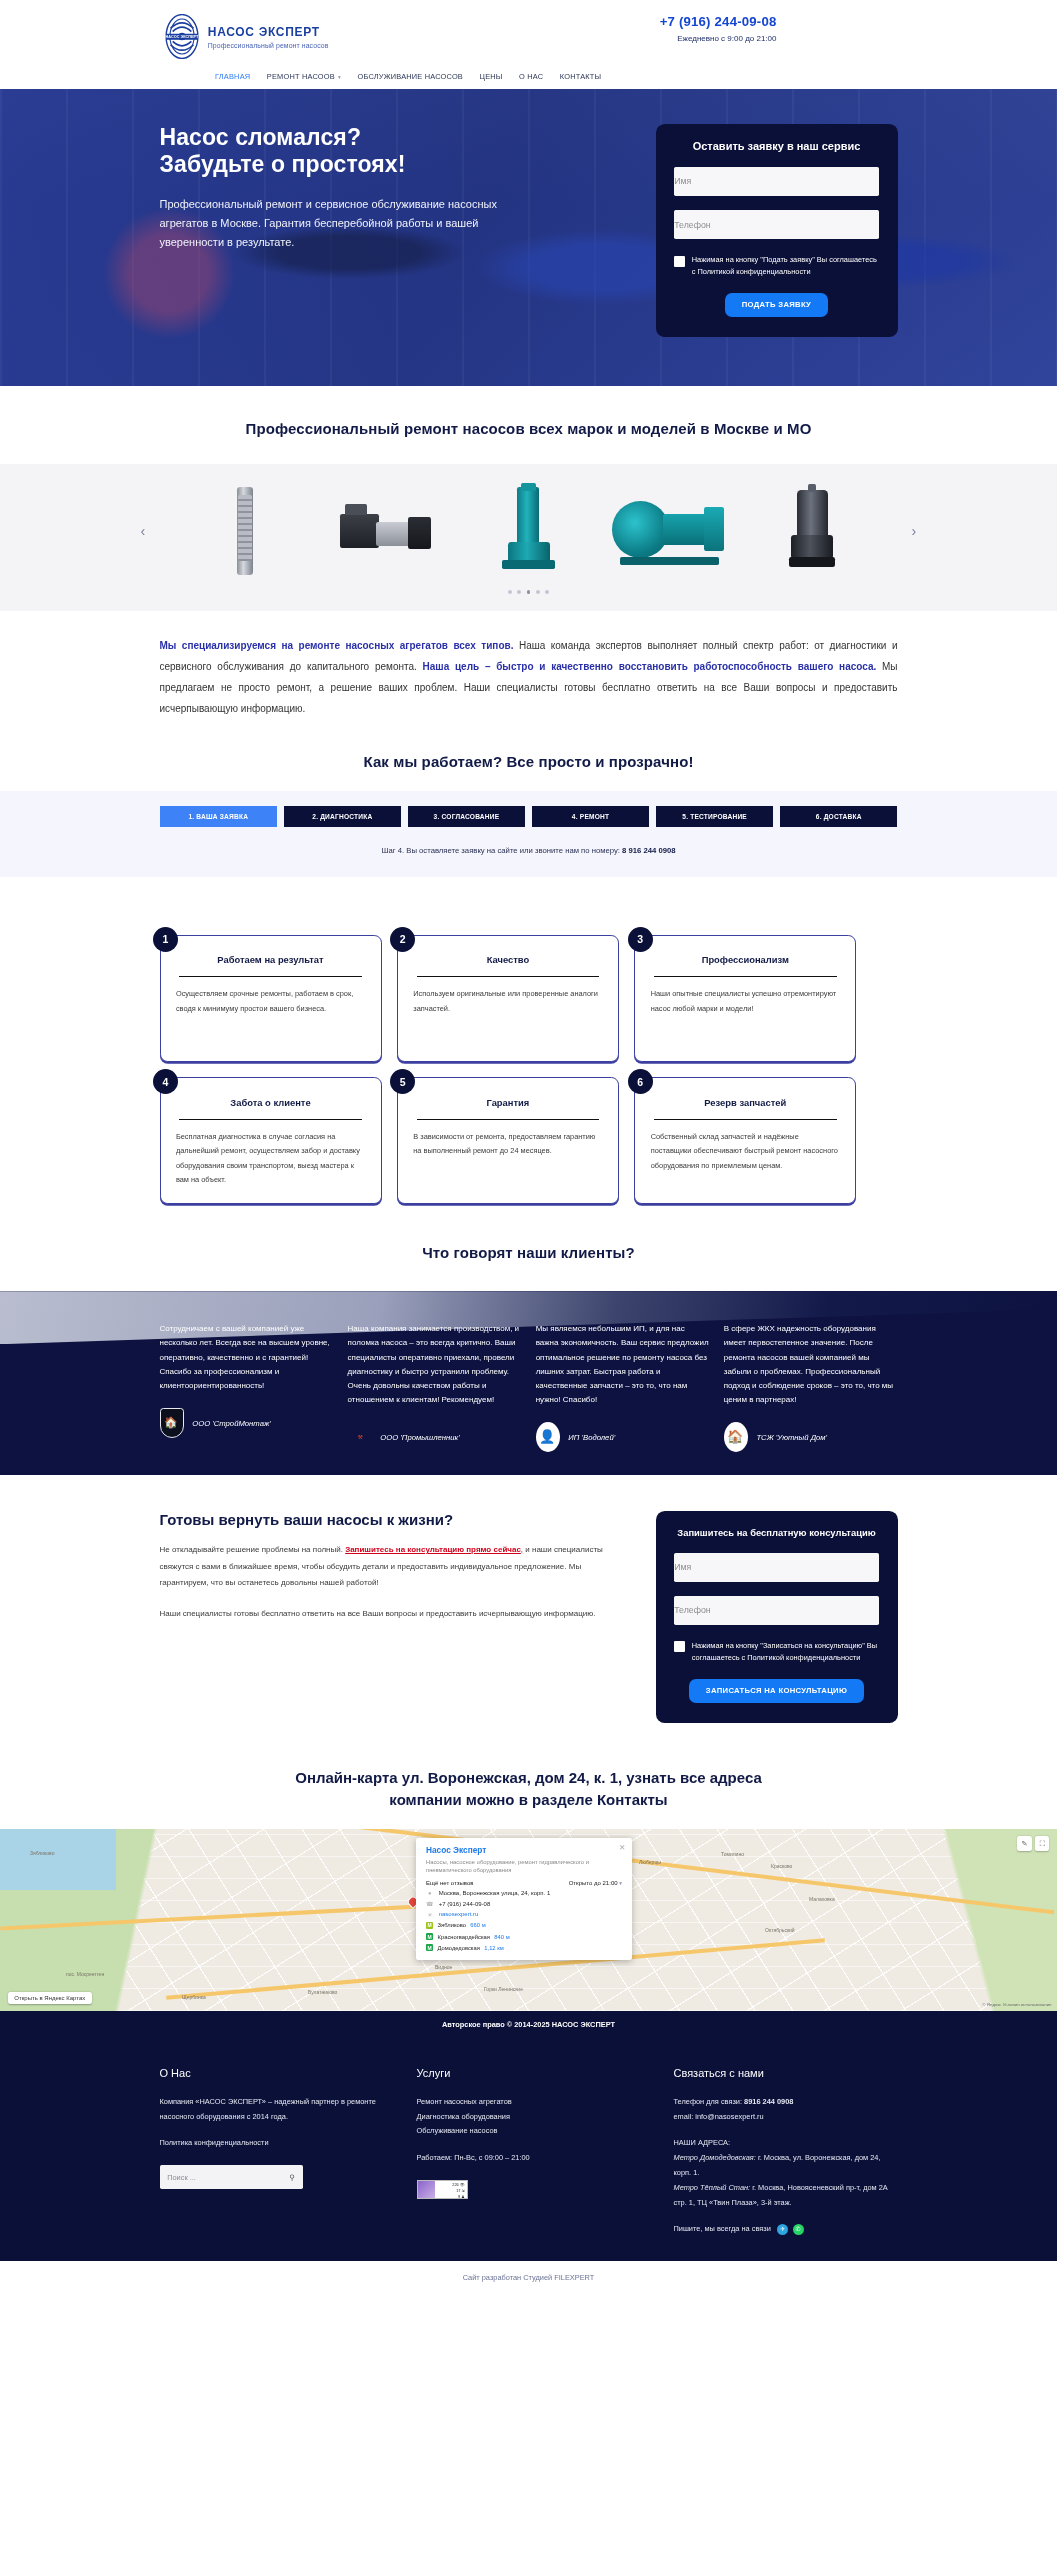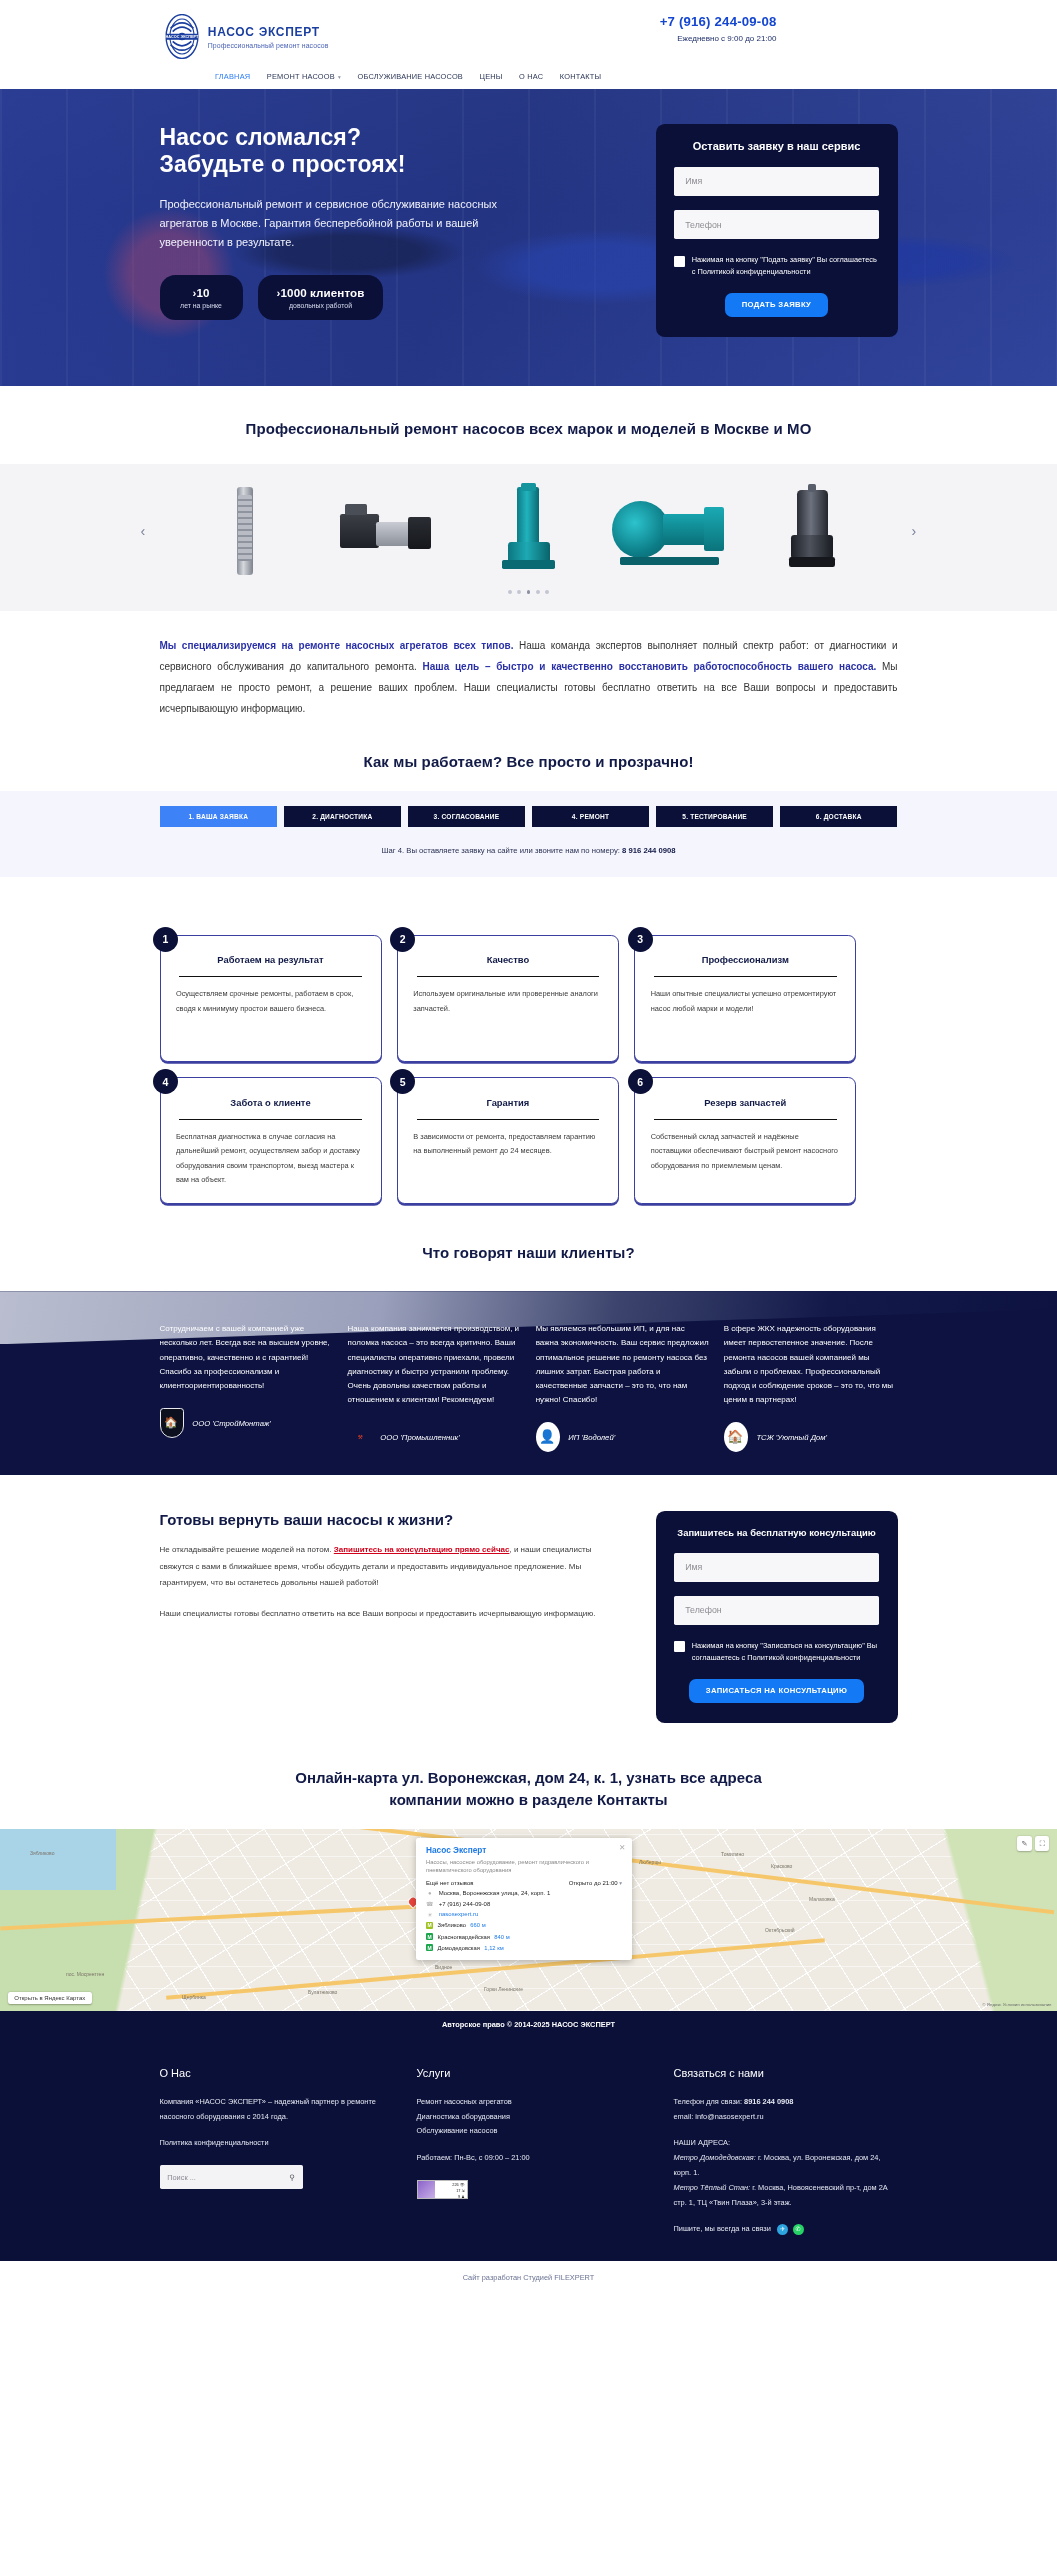--- a/index.html
+++ b/index.html
@@ -67,21 +67,21 @@
   .badge .big { font-size:11.6px; font-weight:700; letter-spacing:0.1px;}
   .badge .sml { font-size:6.9px; margin-top:2.8px; color:#d9ddf0;}
 
   .hero-form {
     width:242px; background:#0b1038; border-radius:8.8px; padding:16.5px 18.7px 20px;
     margin-left:auto; margin-right:27.5px; align-self:flex-start;
   }
   .hero-form h3 { color:#fff; font-size:11px; text-align:center; font-weight:700; }
   .fld {
     width:100%; height:29px; background:#f7f7f9; border:none; border-radius:1.7px;
-    margin-top:14.3px; padding:0 11px; font-size:8.8px; color:#555; font-family:inherit;
+    margin-top:14.3px; padding:0 0; font-size:8.8px; color:#555; font-family:inherit;
   }
   .fld::placeholder { color:#8d8d93; }
   .consent { display:flex; gap:6.6px; margin-top:15.4px; align-items:flex-start; }
   .cbox { width:11px; height:11px; background:#fff; border-radius:1.1px; flex:none; margin-top:1.1px;}
   .consent span { color:#fff; font-size:7.4px; line-height:1.62; }
   .btn-primary {
     display:block; margin:14.3px auto 0; background:#1479f5; color:#fff; border:none;
     padding:7.7px 16.5px; border-radius:7px; font-size:7.7px; font-weight:700;
     letter-spacing:0.3px; font-family:inherit; cursor:pointer;
   }
@@ -326,30 +326,20 @@
 </div>
 
 <section class="hero">
   <div class="wrap hero-inner">
     <div class="hero-left">
       <h1>
         <span>Насос сломался?</span><br>
         <span>Забудьте о простоях!</span>
       </h1>
       <p class="lead">Профессиональный ремонт и сервисное обслуживание насосных агрегатов в Москве. Гарантия бесперебойной работы и вашей уверенности в результате.</p>
-      <div class="badges">
-        <div class="badge">
-          <div class="big">›10</div>
-          <div class="sml">лет на рынке</div>
-        </div>
-        <div class="badge">
-          <div class="big">›1000 клиентов</div>
-          <div class="sml">довольных работой</div>
-        </div>
-      </div>
     </div>
     <div class="hero-form">
       <h3>Оставить заявку в наш сервис</h3>
       <input class="fld" type="text" placeholder="Имя" style="">
       <input class="fld" type="text" placeholder="Телефон" style="">
       <label class="consent">
         <span class="cbox"></span>
         <span>Нажимая на кнопку "Подать заявку" Вы соглашаетесь с Политикой конфиденциальности</span>
       </label>
       <button class="btn-primary">ПОДАТЬ ЗАЯВКУ</button>
@@ -541,21 +531,21 @@
       </div>
     </div>
 
   </div>
 </section>
 
 <section class="cta">
   <div class="wrap" style="display:flex; align-items:flex-start;">
     <div class="cta-left">
       <h2>Готовы вернуть ваши насосы к жизни?</h2>
-      <p><span>Не откладывайте решение моделей на потом. </span><span class="hot">Запишитесь на консультацию прямо сейчас</span><span>, и наши специалисты свяжутся с вами в ближайшее время, чтобы обсудить детали и предоставить индивидуальное предложение. Мы гарантируем, что вы останетесь довольны нашей работой!</span></p>
+      <p><span>Не откладывайте решение проблемы на полный. </span><span class="hot">Запишитесь на консультацию прямо сейчас</span><span>, и наши специалисты свяжутся с вами в ближайшее время, чтобы обсудить детали и предоставить индивидуальное предложение. Мы гарантируем, что вы останетесь довольны нашей работой!</span></p>
       <p>Наши специалисты готовы бесплатно ответить на все Ваши вопросы и предоставить исчерпывающую информацию.</p>
     </div>
     <div class="cta-form">
       <h3>Запишитесь на бесплатную консультацию</h3>
       <input class="fld" type="text" placeholder="Имя" style="">
       <input class="fld" type="text" placeholder="Телефон" style="">
       <label class="consent">
         <span class="cbox"></span>
         <span>Нажимая на кнопку "Записаться на консультацию" Вы соглашаетесь с Политикой конфиденциальности</span>
       </label>

